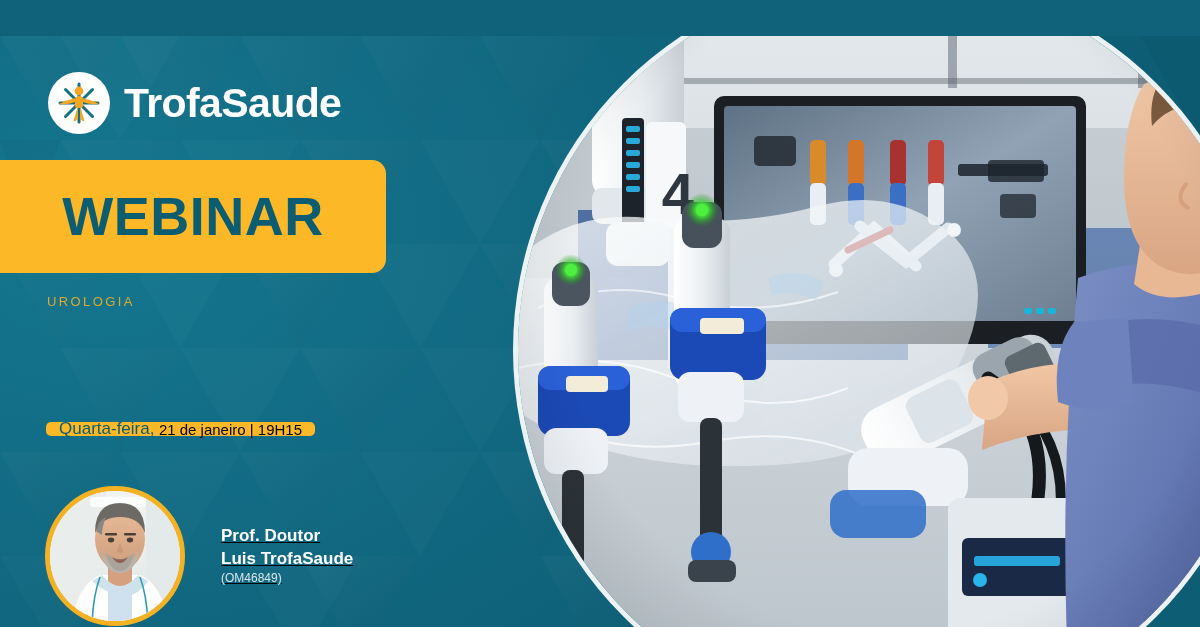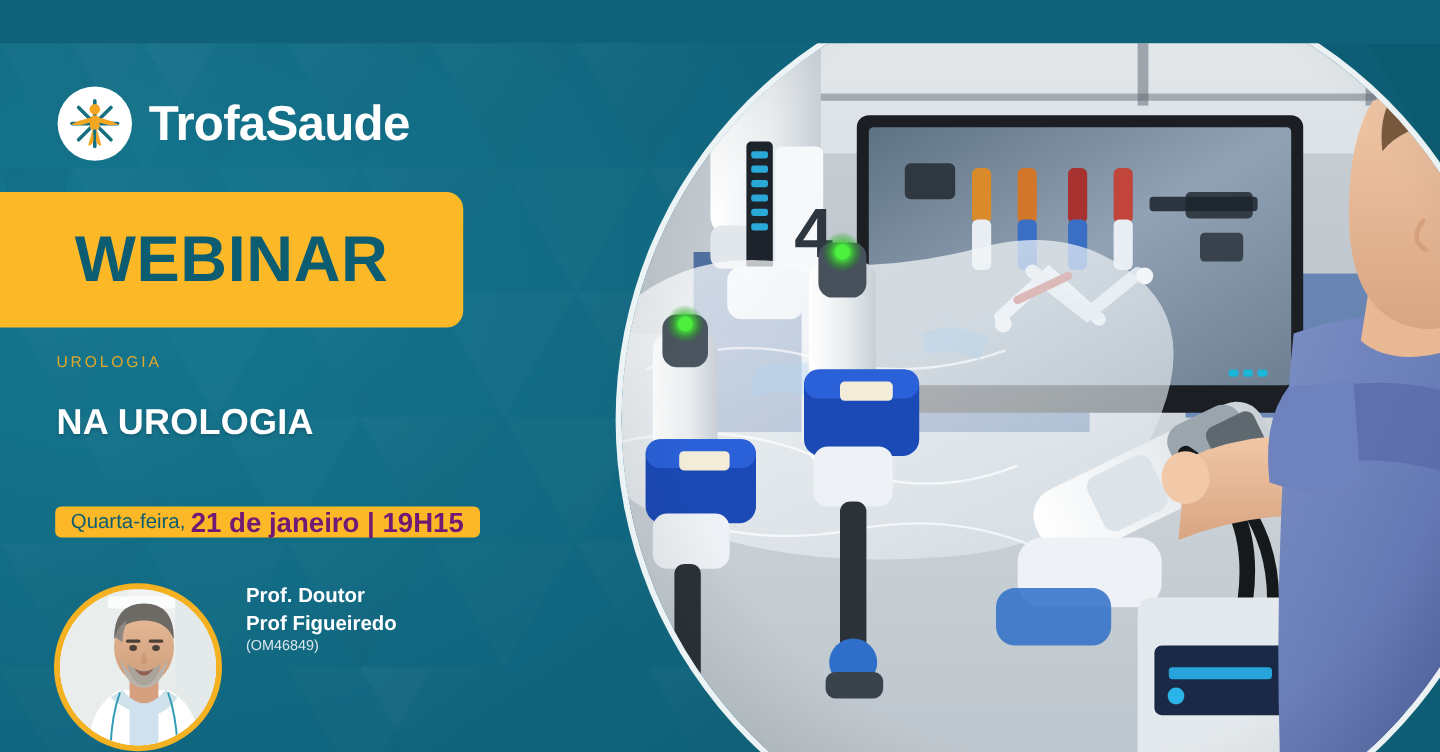--- a/index.html
+++ b/index.html
@@ -103,34 +103,34 @@
     font-size:30px;
     font-weight:bold;
     line-height:1.26;
     letter-spacing:.2px;
     text-shadow:0 1px 3px rgba(0,0,0,.18);
   }
 
   
   .date-pill {
     position:absolute; left:46px; top:386px;
-    height:26px;
+    height:14px;
     background:#FDB827;
     border-radius:5px;
     display:inline-flex; align-items:center;
     padding:0 13px;
     white-space:nowrap;
   }
   .date-pill .day { color:#0C5D72; font-size:17px; font-weight:normal; }
-  .date-pill .when { color:#701a75; font-size:23px; font-weight:bold; }
+  .date-pill .when { color:#000000; font-size:15px; font-weight:normal; }
 
   
   .speaker {
     position:absolute; left:45px; top:450px;
-    display:flex; align-items:flex-start; gap:20px;
+    display:flex; align-items:center; gap:36px;text-decoration:underline;
   }
   .avatar {
     width:140px; height:140px; border-radius:50%;
     border:5px solid #F4B223;
     overflow:hidden; position:relative;
     flex:0 0 auto;
     background:#dfe6e6;
   }
   .avatar svg { position:absolute; inset:0; }
   .speaker-info { line-height:1.33; }
@@ -421,21 +421,20 @@
     <div class="logo-text">TrofaSaude</div>
   </div>
 
   <div class="webinar-banner">
     <div class="webinar-title">WEBINAR</div>
   </div>
 
   <div class="specialty">UROLOGIA</div>
 
   <div class="main-title">
-    <div>NA UROLOGIA</div>
   </div>
 
   <div class="date-pill">
     <span class="day">Quarta-feira,</span>
     <span>&nbsp;</span>
     <span class="when">21 de janeiro | 19H15</span>
   </div>
 
   <div class="speaker">
     <div class="avatar">
@@ -479,18 +478,18 @@
 
         <path d="M70 52 l-3 9 q3 2 6 0 z" fill="#c08e6c" opacity=".6"></path>
 
         <path d="M50 56 q4 26 20 26 q16 0 20 -26 q-6 18 -20 18 q-14 0 -20 -18 z" fill="#b9b3ac"></path>
         <path d="M56 62 q14 12 28 0 q-4 18 -14 18 q-10 0 -14 -18 z" fill="#a9a39c"></path>
         <path d="M62 66 q8 5 16 0 q-4 6 -8 6 q-4 0 -8 -6 z" fill="#8f5f52"></path>
       </svg>
     </div>
     <div class="speaker-info">
       <div class="speaker-name">Prof. Doutor</div>
-      <div class="speaker-name">Prof Figueiredo</div>
+      <div class="speaker-name">Luis TrofaSaude</div>
       <div class="speaker-id">(OM46849)</div>
     </div>
   </div>
 
 </div>
 
 </body></html>

